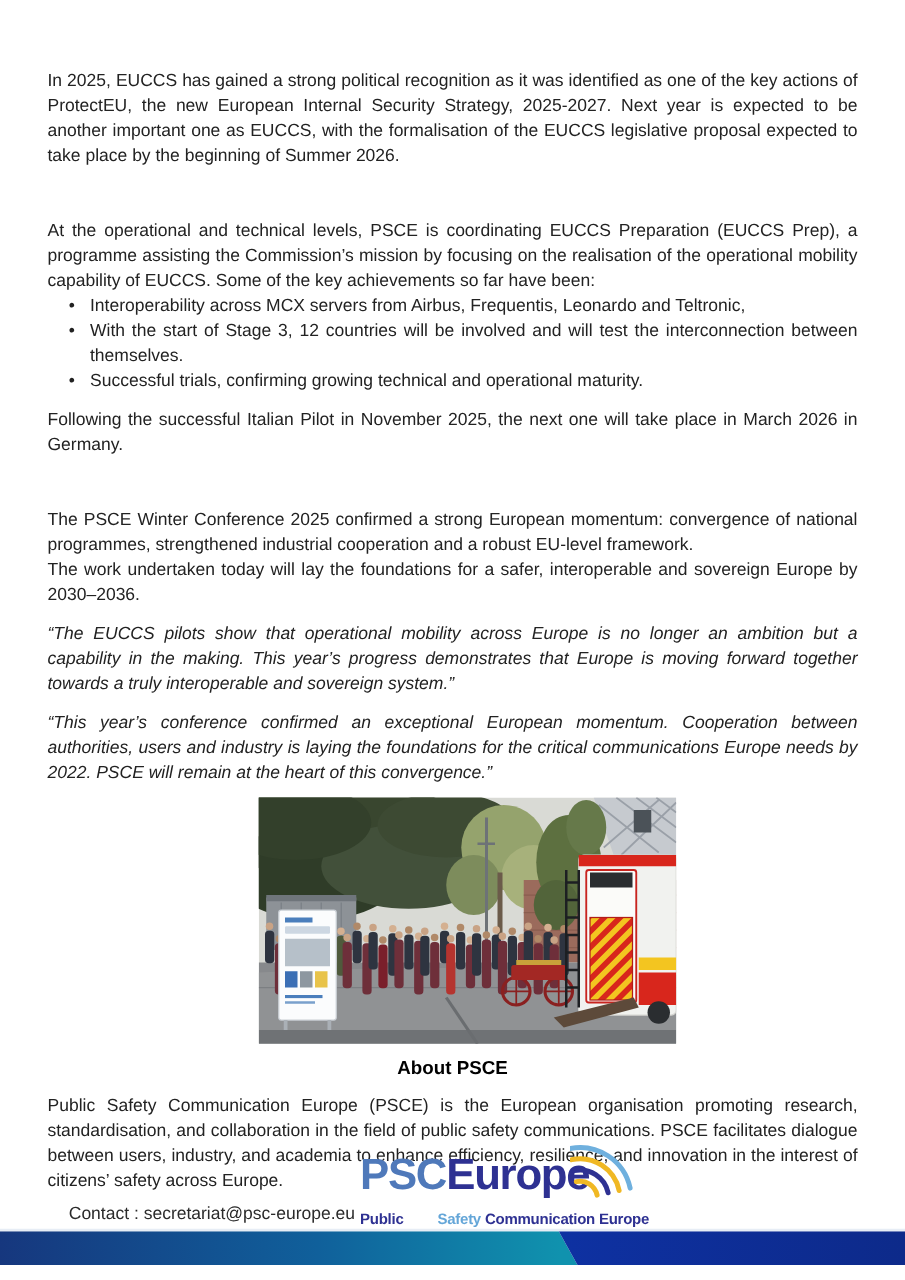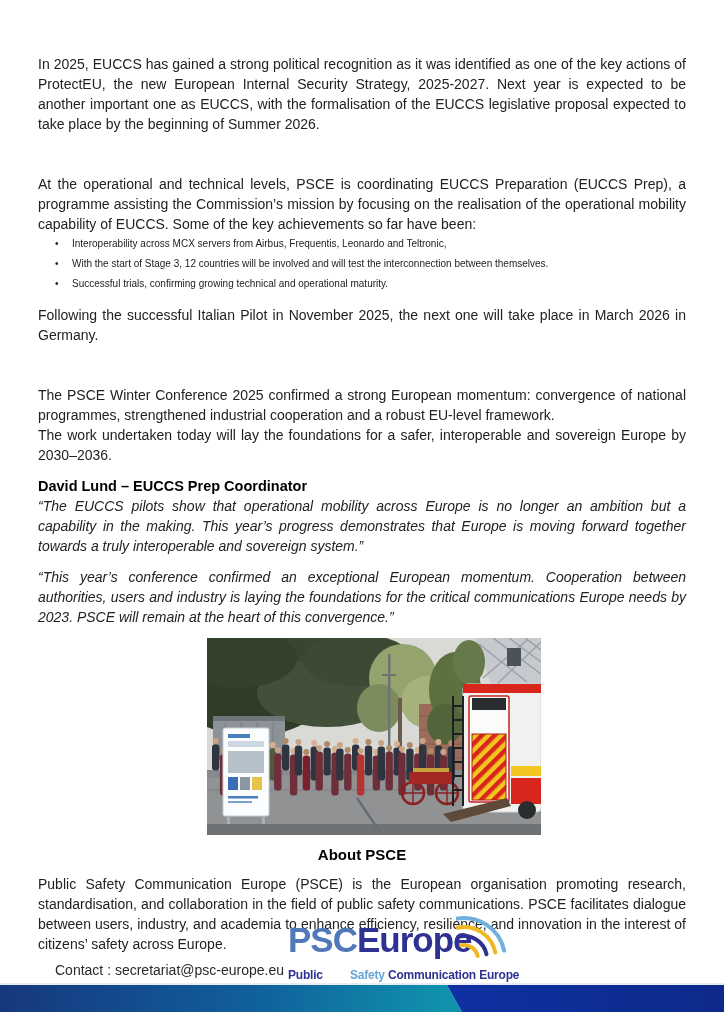--- a/index.html
+++ b/index.html
@@ -5,21 +5,21 @@
   html,body{margin:0;padding:0;background:#ffffff;}
   .page{
     position:relative;width:724px;height:1012px;background:#ffffff;overflow:hidden;
     font-family:"Liberation Sans",sans-serif;color:#222222;
   }
   .content{padding:54px 38px 0 38px;}
   .content p{margin:0 0 11px 0;font-size:14px;line-height:20px;text-align:justify;}
   .content p.tight{margin-bottom:0;margin-top:40px;}
   ul.achievements{list-style:none;margin:0 0 11px 0;padding:0;}
   ul.achievements li{
-    position:relative;padding-left:34px;font-size:10px;line-height:20px;text-align:justify;
+    position:relative;padding-left:34px;font-size:14px;line-height:20px;text-align:justify;
   }
   ul.achievements li::before{content:"\2022";position:absolute;left:17px;top:0;color:#222;}
   h3.subhead{font-size:14.5px;line-height:20px;margin:0;color:#000;font-weight:bold;text-align:left;}
   p.quote{font-style:italic;}
   figure.photo{margin:2px 0 10px 169px;width:334px;height:197px;padding:0;}
   h3.about-head{font-size:15px;line-height:20px;margin:8px 0 9px 0;color:#000;font-weight:bold;text-align:center;}
 
   
   .footer{position:absolute;left:0;top:918px;width:724px;height:79px;}
   .contact{position:absolute;left:55px;top:44px;font-size:14px;color:#2a2a2a;}
@@ -49,24 +49,23 @@
       <li>Interoperability across MCX servers from Airbus, Frequentis, Leonardo and Teltronic,</li>
       <li>With the start of Stage 3, 12 countries will be involved and will test the interconnection between themselves.</li>
       <li>Successful trials, confirming growing technical and operational maturity.</li>
     </ul>
 
     <p>Following the successful Italian Pilot in November 2025, the next one will take place in March 2026 in Germany.</p>
 
     <p class="tight">The PSCE Winter Conference 2025 confirmed a strong European momentum: convergence of national programmes, strengthened industrial cooperation and a robust EU-level framework.</p>
     <p>The work undertaken today will lay the foundations for a safer, interoperable and sovereign Europe by 2030–2036.</p>
 
-    <h3 class="subhead">David Lund – EUCCS Prep Coordinator</h3>
     <p class="quote">“The EUCCS pilots show that operational mobility across Europe is no longer an ambition but a capability in the making. This year’s progress demonstrates that Europe is moving forward together towards a truly interoperable and sovereign system.”</p>
 
-    <p class="quote">“This year’s conference confirmed an exceptional European momentum. Cooperation between authorities, users and industry is laying the foundations for the critical communications Europe needs by 2023. PSCE will remain at the heart of this convergence.”</p>
+    <p class="quote">“This year’s conference confirmed an exceptional European momentum. Cooperation between authorities, users and industry is laying the foundations for the critical communications Europe needs by 2022. PSCE will remain at the heart of this convergence.”</p>
 
     <figure class="photo">
       <svg width="334" height="197" viewBox="0 0 334 197" xmlns="http://www.w3.org/2000/svg">
         <defs>
           <pattern id="chev" width="9" height="9" patternUnits="userSpaceOnUse" patternTransform="rotate(45 0 0)">
             <rect width="9" height="9" fill="#f3c520"></rect>
             <rect width="4.5" height="9" fill="#d8261c"></rect>
           </pattern>
         </defs>
 

